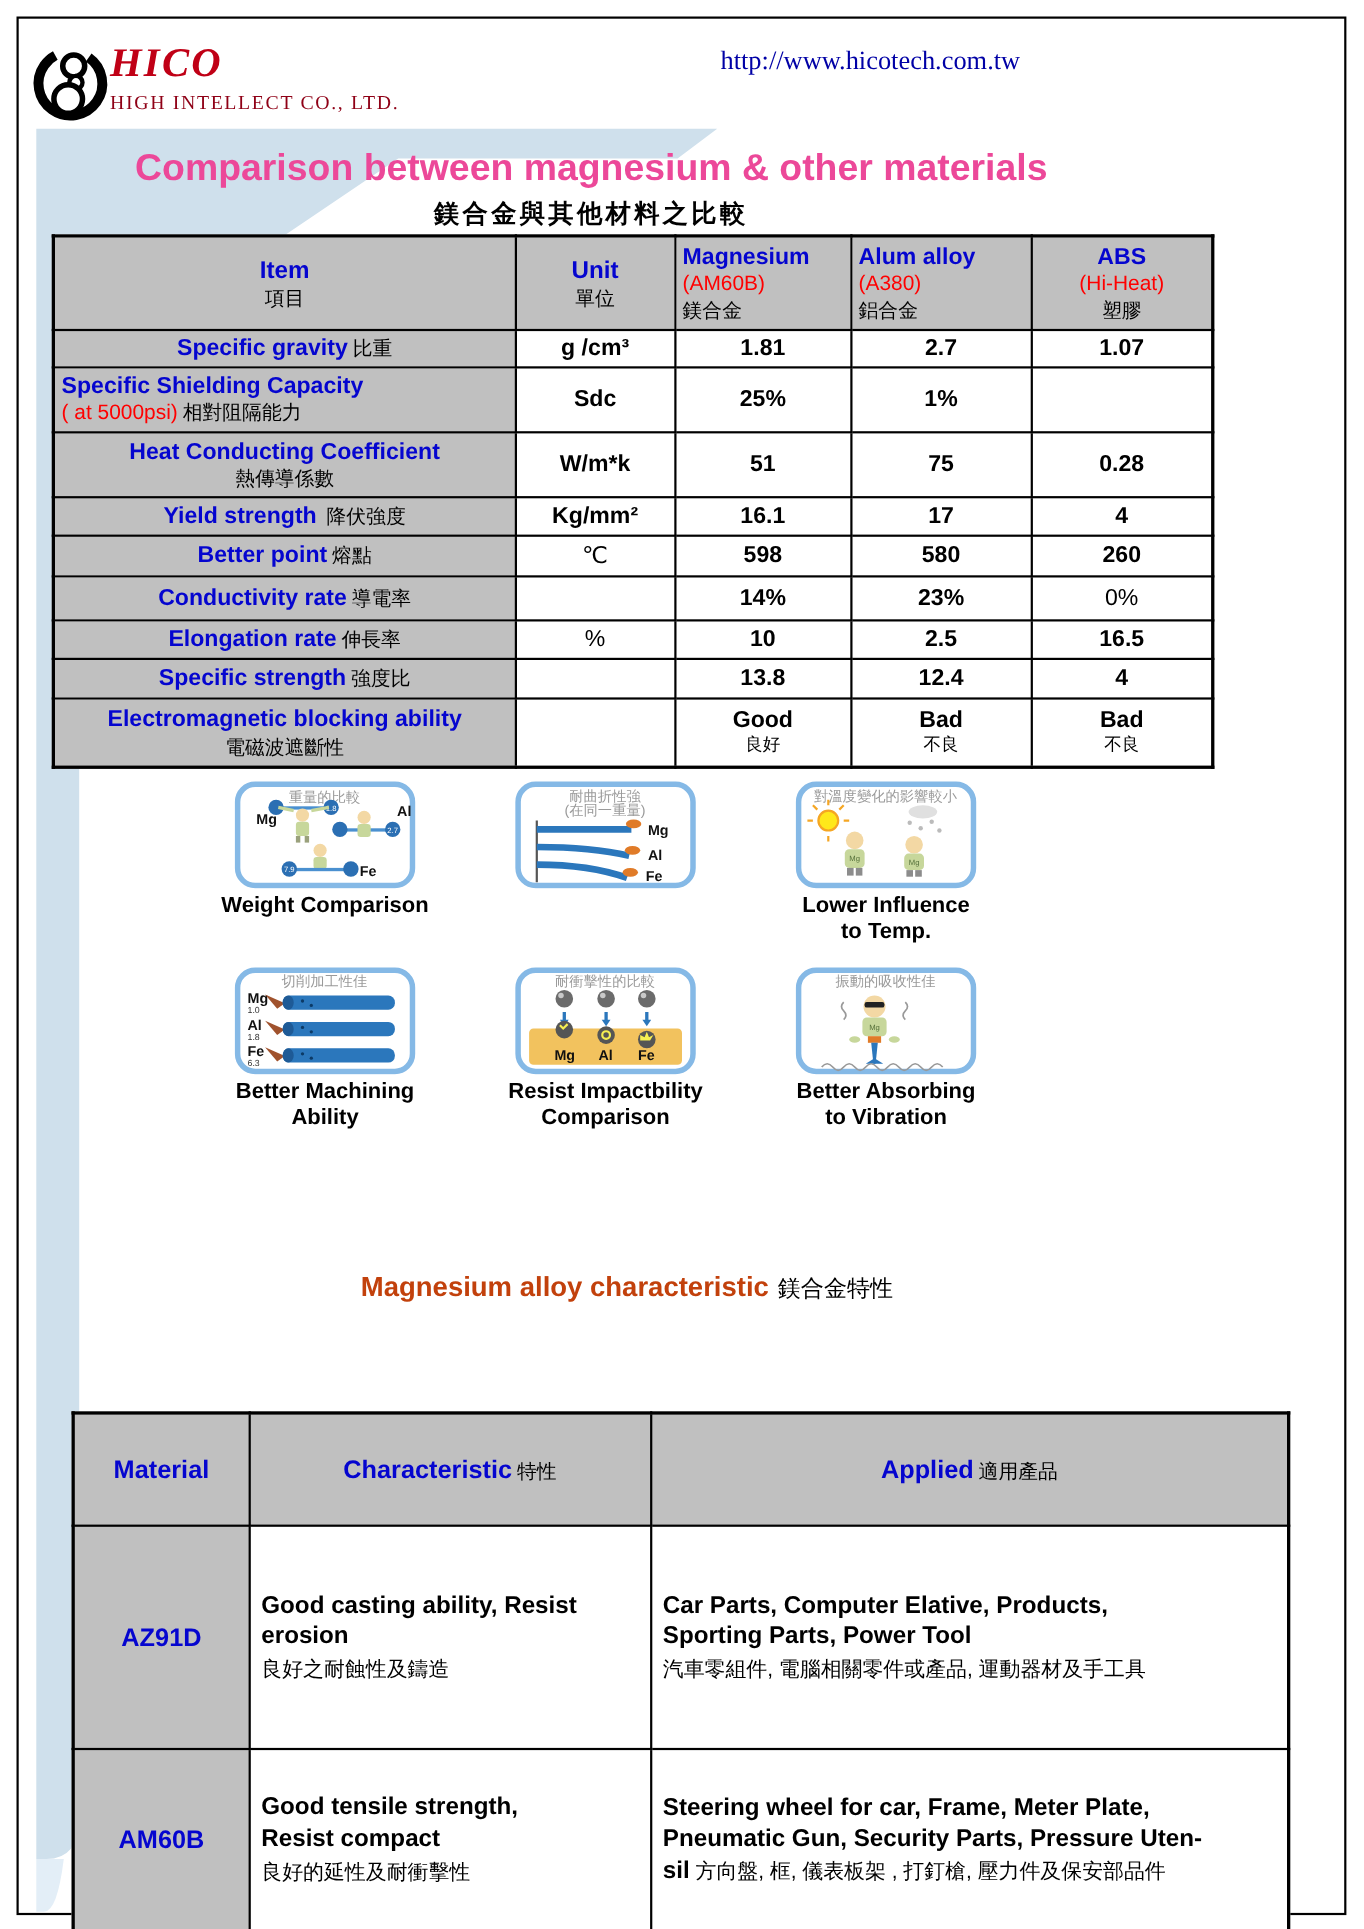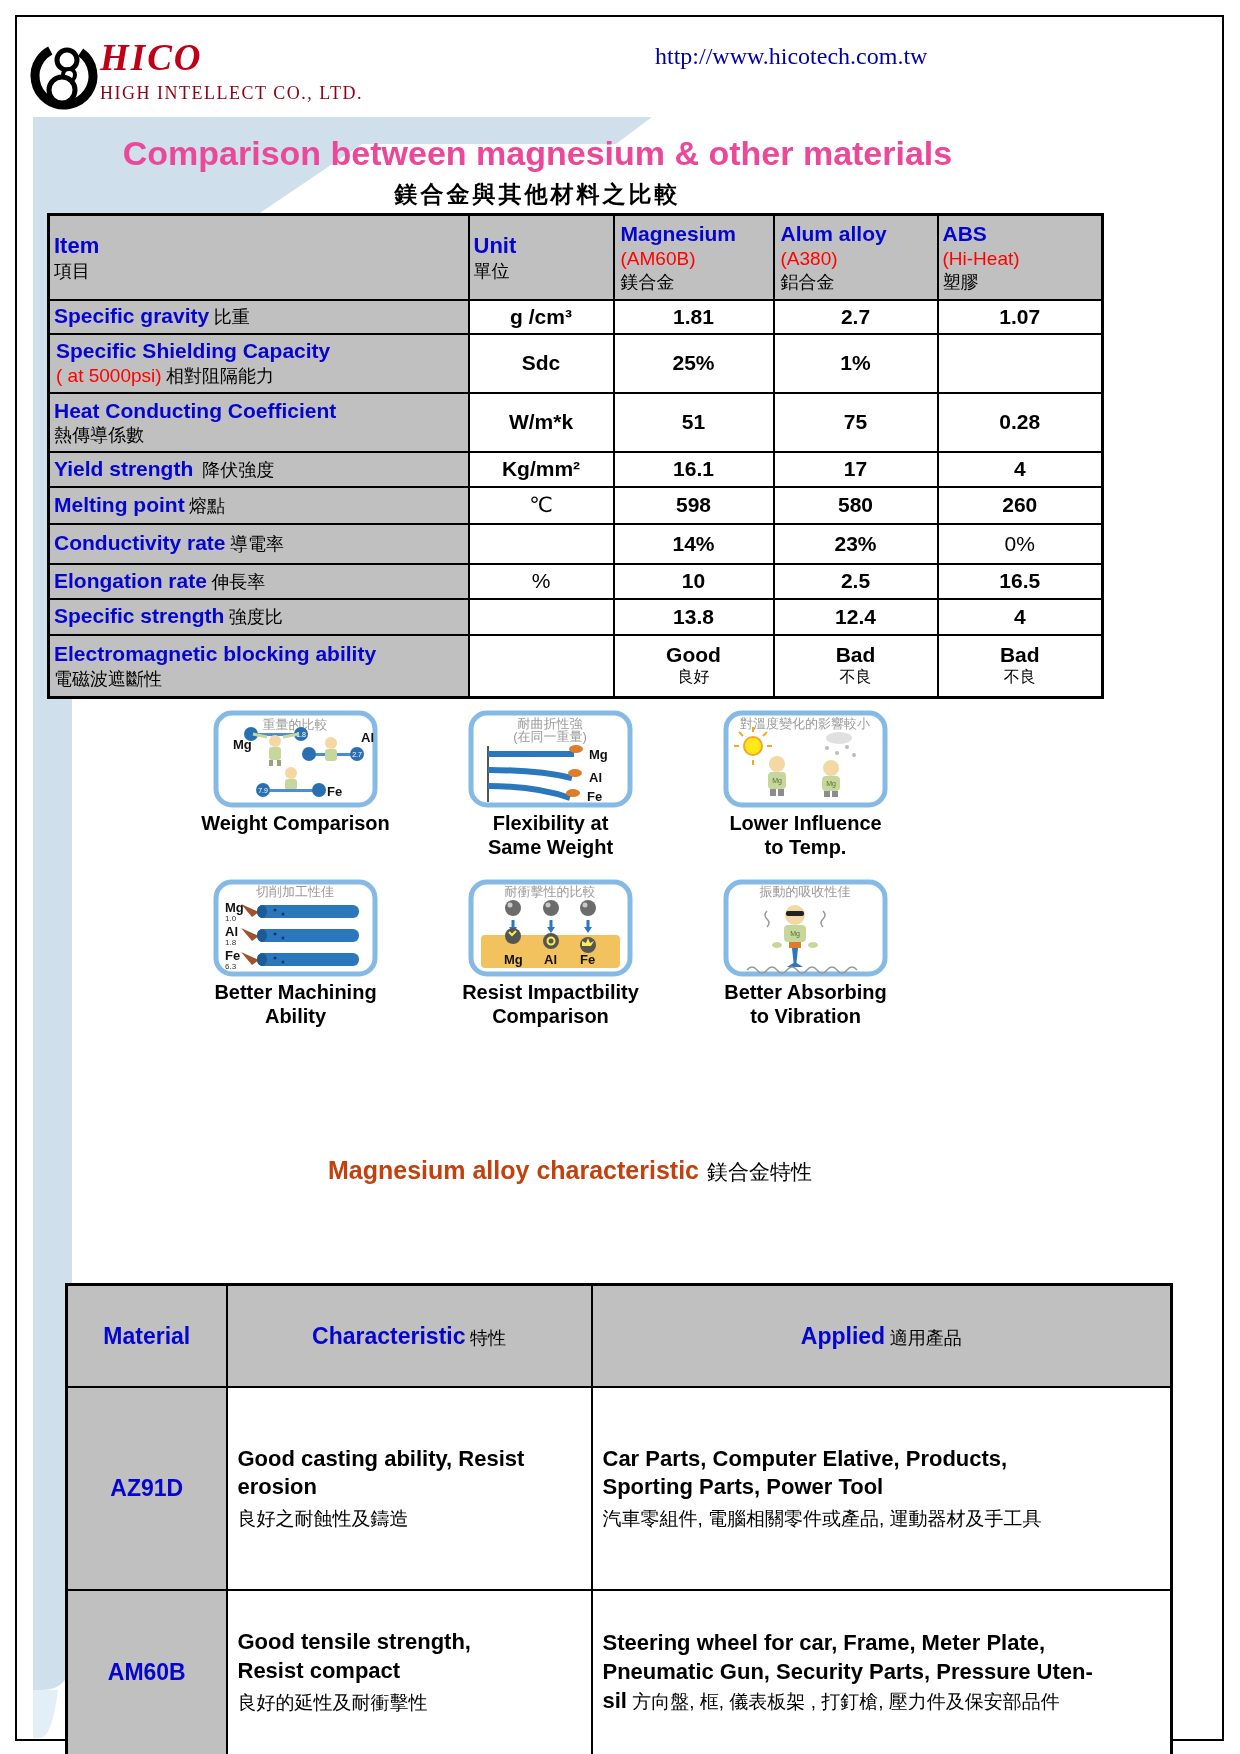--- a/index.html
+++ b/index.html
@@ -27,21 +27,21 @@
   table.cmp{position:absolute;left:47px;top:213px;width:1054px;border-collapse:collapse;table-layout:fixed;
             border:3px solid #000;z-index:3;background:#fff;}
   table.cmp td,table.cmp th{border:2px solid #000;padding:0 4px;overflow:hidden;}
   .gray{background:#c0c0c0;}
   .b{color:#0505cf;font-weight:bold;font-size:21px;}
   .z{color:#000;font-weight:normal;font-size:18px;}
   .red{color:#f00;font-size:19px;font-weight:normal;}
   .val{font-size:21px;font-weight:bold;text-align:center;}
   .small-zh{font-size:16px;font-weight:normal;text-align:center;}
   .cmp .left{text-align:left;padding-left:6px;}
-  .cmp .ctr{text-align:left;}
+  .cmp .ctr{text-align:center;}
   .hdr-line{line-height:1.25;}
 
   
   .panels{position:absolute;left:178px;top:710px;width:705px;display:grid;
           grid-template-columns:235px 235px 235px;row-gap:14px;z-index:3;gap:20px;}
   .panel{margin:0;text-align:center;}
   .panel svg{display:block;margin:0 auto;}
   .panel figcaption{font-size:20px;font-weight:bold;line-height:1.2;margin-top:3px;}
   .ptitle{fill:#9a9a9a;font-size:13px;}
   .plabel{fill:#111;font-size:13px;font-weight:bold;}
@@ -170,21 +170,21 @@
         <span class="z">降伏強度</span>
       </td>
       <td class="val">Kg/mm²</td>
       <td class="val">16.1</td>
       <td class="val">17</td>
       <td class="val">4</td>
     </tr>
 
     <tr style="height:37px">
       <td class="gray ctr">
-        <span class="b">Melting point</span>
+        <span class="b">Better point</span>
         <span class="z">熔點</span>
       </td>
       <td class="val" style="font-weight:normal">℃</td>
       <td class="val">598</td>
       <td class="val">580</td>
       <td class="val">260</td>
     </tr>
 
     <tr style="height:40px">
       <td class="gray ctr">
@@ -287,24 +287,20 @@
         <path d="M20,44 L106,44" stroke="#2b77bc" stroke-width="6" fill="none"></path>
         <ellipse cx="108" cy="39" rx="7" ry="4" fill="#e07b28"></ellipse>
         <text class="plabel" x="121" y="49">Mg</text>
         <path d="M20,60 Q70,60 104,68" stroke="#2b77bc" stroke-width="6" fill="none"></path>
         <ellipse cx="107" cy="63" rx="7" ry="4" fill="#e07b28"></ellipse>
         <text class="plabel" x="121" y="72">Al</text>
         <path d="M20,76 Q68,76 102,88" stroke="#2b77bc" stroke-width="6" fill="none"></path>
         <ellipse cx="105" cy="83" rx="7" ry="4" fill="#e07b28"></ellipse>
         <text class="plabel" x="119" y="91">Fe</text>
       </svg>
-      <figcaption>
-        <div>Flexibility at</div>
-        <div>Same Weight</div>
-      </figcaption>
     </figure>
 
     <figure class="panel">
       <svg width="165" height="98" viewBox="0 0 165 98">
         <rect x="3" y="3" width="159" height="92" rx="16" fill="#fff" stroke="#85b9e6" stroke-width="5"></rect>
         <text class="ptitle" x="82" y="18" text-anchor="middle" font-size="11">對溫度變化的影響較小</text>
         <circle cx="30" cy="36" r="9" fill="#ffe81a" stroke="#f5a623" stroke-width="2"></circle>
         <g stroke="#f5a623" stroke-width="2">
           <line x1="30" y1="22" x2="30" y2="17"></line>
             <line x1="30" y1="50" x2="30" y2="55"></line>

